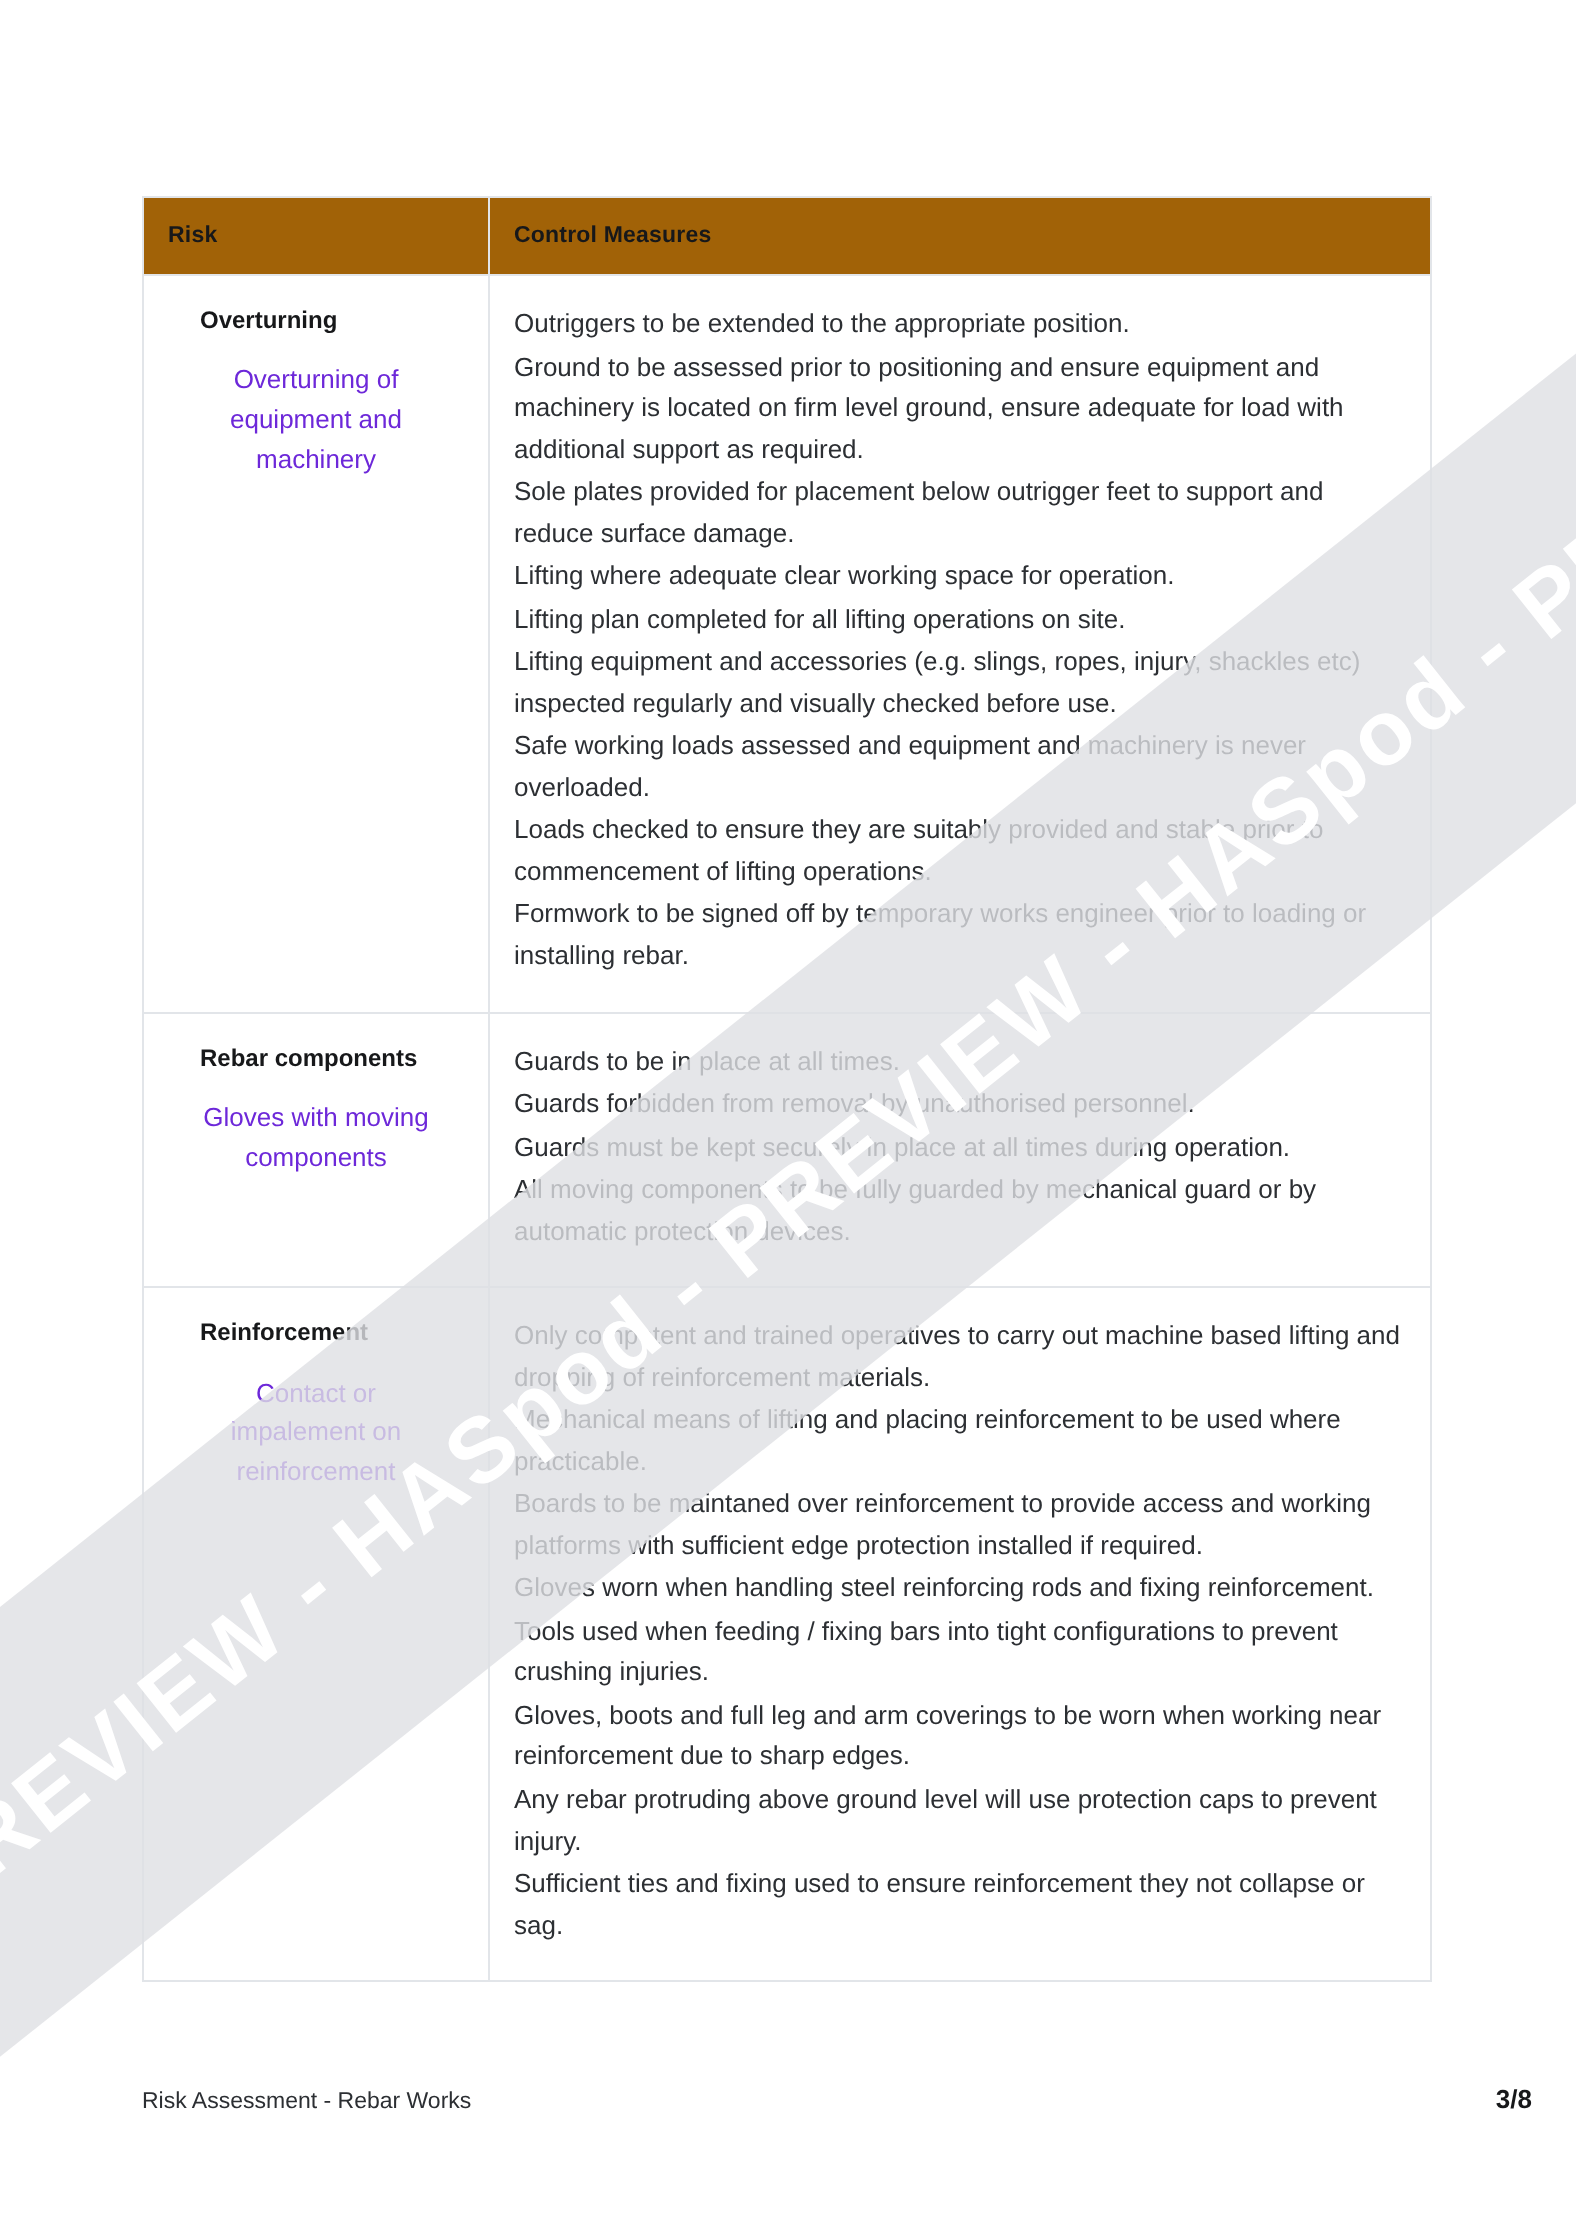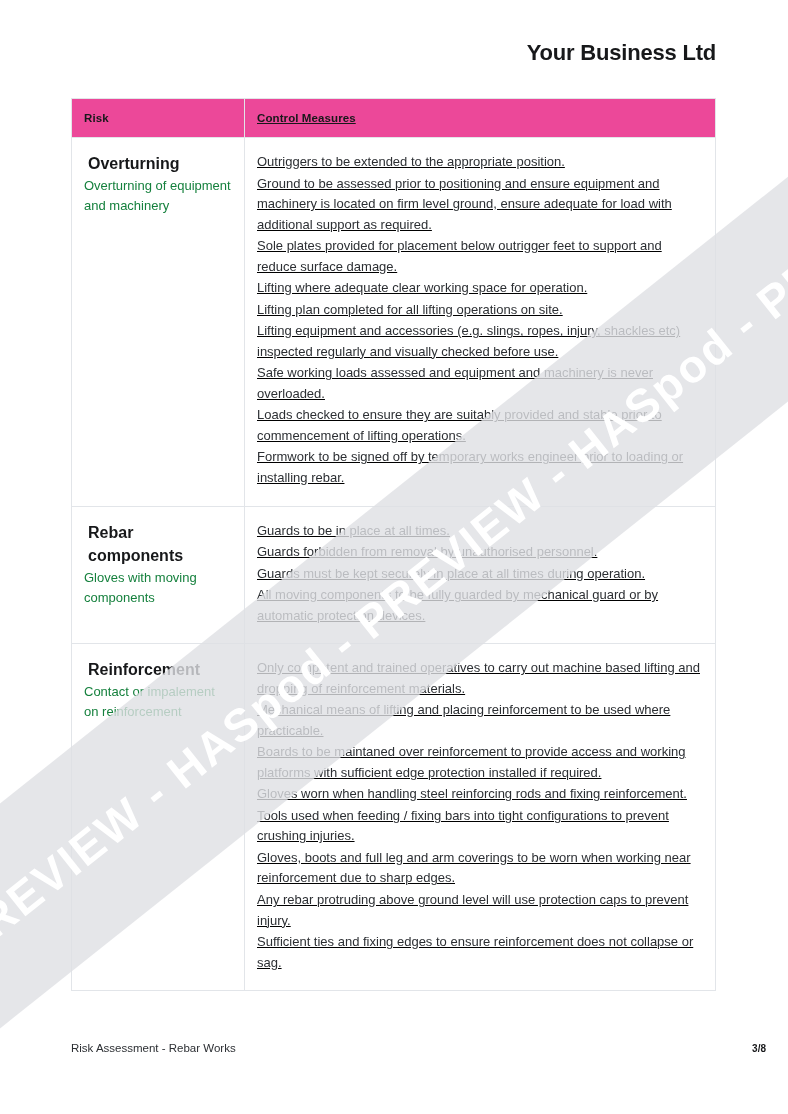--- a/index.html
+++ b/index.html
@@ -44,44 +44,45 @@
     border-collapse: collapse;
     table-layout: fixed;
   }
   .risk-table th,
   .risk-table td {
     border: 1px solid #e2e5e9;
     vertical-align: top;
     padding: 14px 12px 16px 12px;
   }
   .risk-table thead th {
-    background: #ec4899;
+    background: #a16207;
     padding-top: 13px;
     padding-bottom: 13px;
     text-align: left;
     font-size: 11.5px;
     font-weight: bold;
     color: #17181a;
     letter-spacing: 0.1px;
   }
   .col-risk { width: 148px; }
-  .col-measures { width: auto; text-decoration: underline; }
+  .col-measures { width: auto; }
 
   .risk-title {
-    font-size: 16px;
+    font-size: 12px;
     font-weight: bold;
     color: #17181a;
     line-height: 1.45;
-    margin: 0 0 1px 4px;
+    margin: 0 0 1px 16px;
   }
   .risk-desc {
     font-size: 13px;
-    color: #15803d;
+    color: #6d28d9;
     line-height: 1.52;
-    margin: 0;
+    margin: 11px;
+    text-align: center;
   }
   .measure-line {
     font-size: 13px;
     color: #2c2f33;
     line-height: 1.58;
     margin: 0 0 1px 0;
   }
 
   
   .doc-footer {
@@ -91,21 +92,21 @@
     width: 695px;
     display: flex;
     justify-content: space-between;
     align-items: baseline;
   }
   .footer-title {
     font-size: 11.5px;
     color: #2c2f33;
   }
   .footer-page {
-    font-size: 10px;
+    font-size: 13px;
     font-weight: bold;
     color: #17181a;
   }
 
   
   .watermark-layer {
     position: absolute;
     inset: 0;
     pointer-events: none;
     overflow: hidden;
@@ -133,23 +134,20 @@
     letter-spacing: 2px;
     line-height: 1;
     text-align: center;
   }
 </style>
 </head>
 <body>
 
 <div id="page">
 
-  <div class="doc-header">
-    <div class="company-name">Your Business Ltd</div>
-  </div>
 
   <table class="risk-table">
     <thead>
       <tr>
         <th class="col-risk">Risk</th>
         <th class="col-measures">Control Measures</th>
       </tr>
     </thead>
     <tbody>
 
@@ -190,21 +188,21 @@
           <p class="risk-desc">Contact or impalement on reinforcement</p>
         </td>
         <td class="col-measures">
           <p class="measure-line">Only competent and trained operatives to carry out machine based lifting and dropping of reinforcement materials.</p>
           <p class="measure-line">Mechanical means of lifting and placing reinforcement to be used where practicable.</p>
           <p class="measure-line">Boards to be maintaned over reinforcement to provide access and working platforms with sufficient edge protection installed if required.</p>
           <p class="measure-line">Gloves worn when handling steel reinforcing rods and fixing reinforcement.</p>
           <p class="measure-line">Tools used when feeding / fixing bars into tight configurations to prevent crushing injuries.</p>
           <p class="measure-line">Gloves, boots and full leg and arm coverings to be worn when working near reinforcement due to sharp edges.</p>
           <p class="measure-line">Any rebar protruding above ground level will use protection caps to prevent injury.</p>
-          <p class="measure-line">Sufficient ties and fixing edges to ensure reinforcement does not collapse or sag.</p>
+          <p class="measure-line">Sufficient ties and fixing used to ensure reinforcement they not collapse or sag.</p>
         </td>
       </tr>
 
     </tbody>
   </table>
 
   <div class="doc-footer">
     <div class="footer-title">Risk Assessment - Rebar Works</div>
     <div class="footer-page">3/8</div>
   </div>

